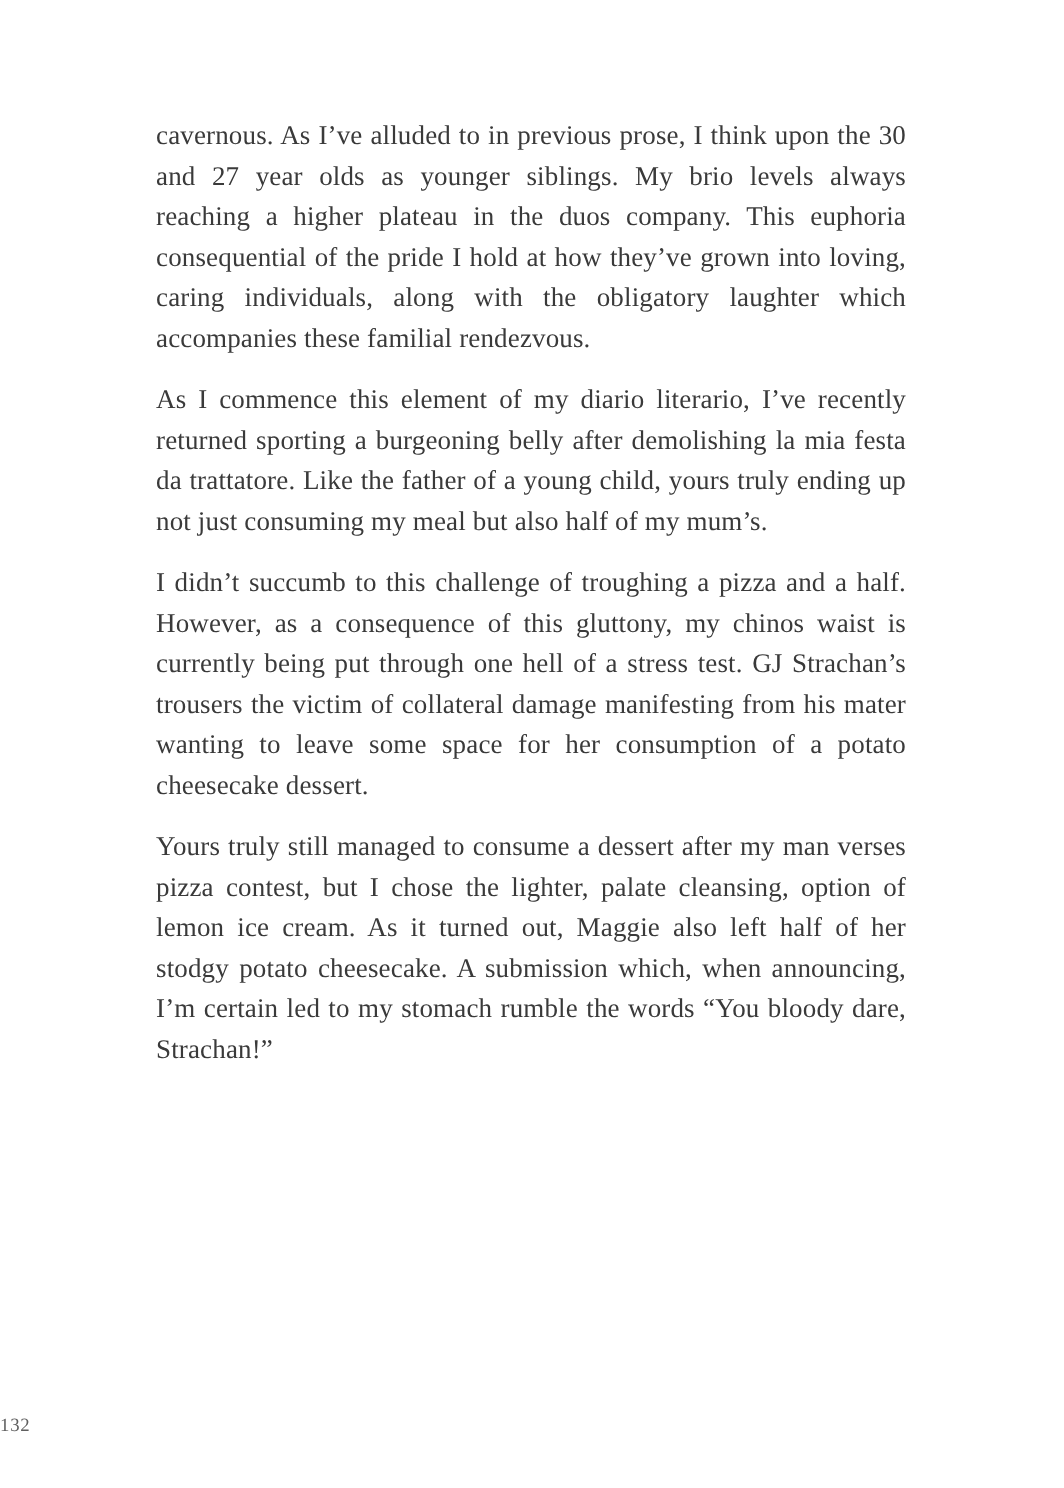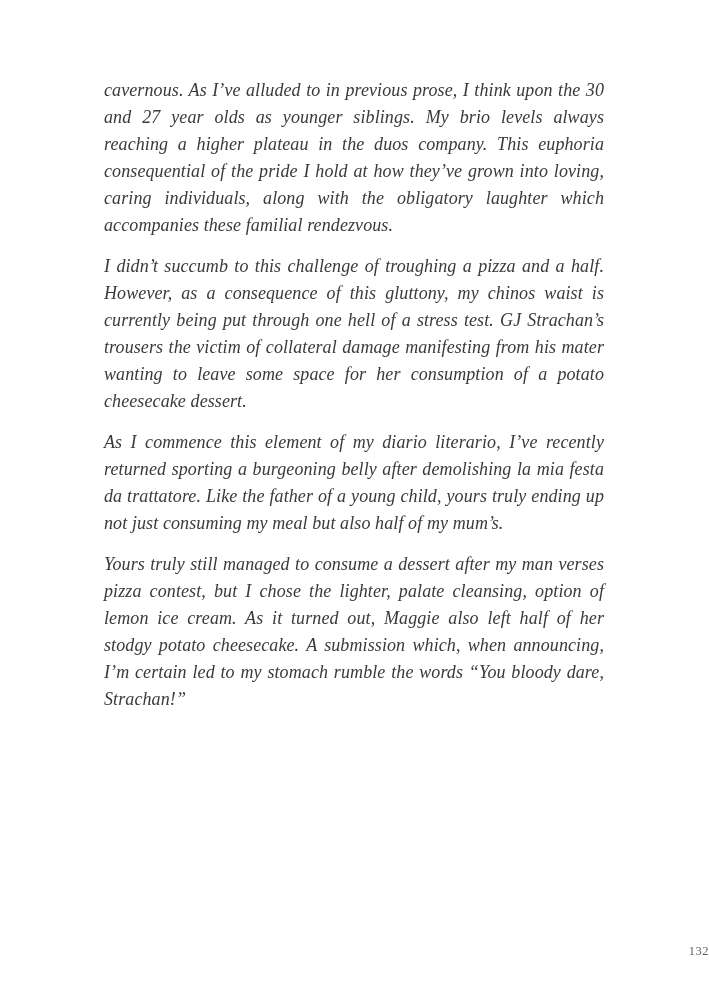--- a/index.html
+++ b/index.html
@@ -22,45 +22,44 @@
     .content {
       position: absolute;
       left: 104px;
       top: 77px;
       width: 500px;
       text-align: justify;
       font-size: 18px;
       line-height: 27px;
       color: #3a3a3a;
       letter-spacing: 0.1px;
-      font-style: italic;
     }
     .content p {
       margin: 0 0 14px 0;
       padding: 0;
     }
     .page-footer {
       position: absolute;
       left: 0;
       right: 0;
       top: 941px;
-      text-align: right;
+      text-align: left;
     }
     .page-number {
       font-size: 12.5px;
       color: #5f5f5f;
       letter-spacing: 0.5px;
     }
   </style>
 </head>
 <body>
 
 <main class="page">
   <section class="content">
     <p>cavernous. As I’ve alluded to in previous prose, I think upon the 30 and 27 year olds as younger siblings. My brio levels always reaching a higher plateau in the duos company. This euphoria consequential of the pride I hold at how they’ve grown into loving, caring individuals, along with the obligatory laughter which accompanies these familial rendezvous.</p>
+    <p>As I commence this element of my diario literario, I’ve recently returned sporting a burgeoning belly after demolishing la mia festa da trattatore. Like the father of a young child, yours truly ending up not just consuming my meal but also half of my mum’s.</p>
     <p>I didn’t succumb to this challenge of troughing a pizza and a half. However, as a consequence of this gluttony, my chinos waist is currently being put through one hell of a stress test. GJ Strachan’s trousers the victim of collateral damage manifesting from his mater wanting to leave some space for her consumption of a potato cheesecake dessert.</p>
-    <p>As I commence this element of my diario literario, I’ve recently returned sporting a burgeoning belly after demolishing la mia festa da trattatore. Like the father of a young child, yours truly ending up not just consuming my meal but also half of my mum’s.</p>
     <p>Yours truly still managed to consume a dessert after my man verses pizza contest, but I chose the lighter, palate cleansing, option of lemon ice cream. As it turned out, Maggie also left half of her stodgy potato cheesecake. A submission which, when announcing, I’m certain led to my stomach rumble the words “You bloody dare, Strachan!”</p>
   </section>
   <footer class="page-footer">
     <span class="page-number">132</span>
   </footer>
 </main>
 
 </body></html>

